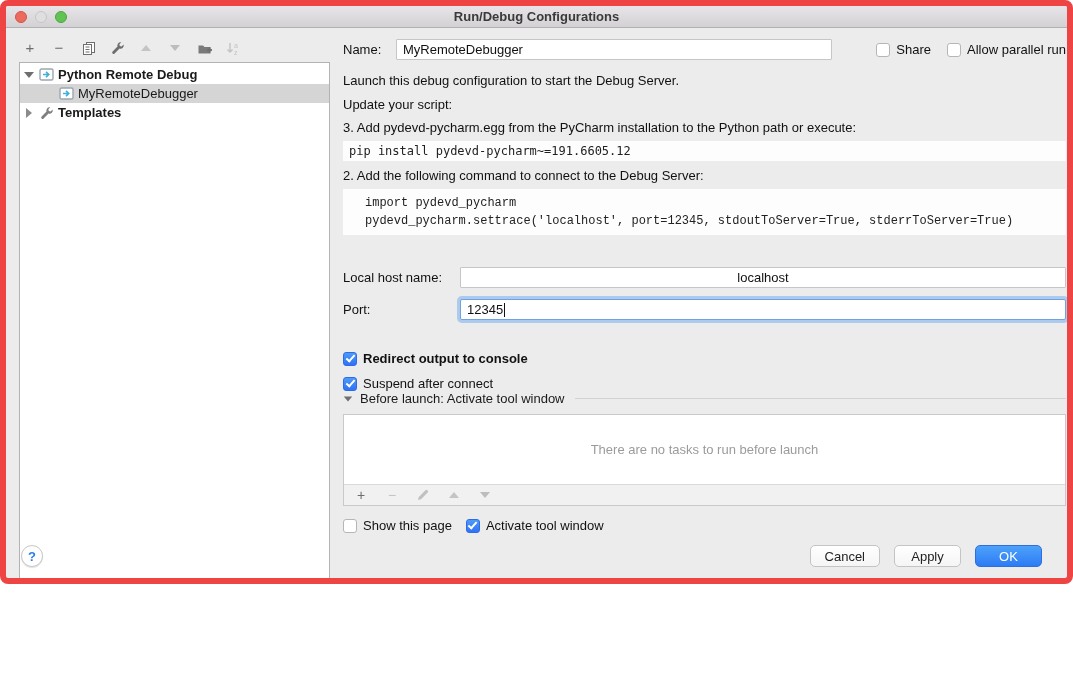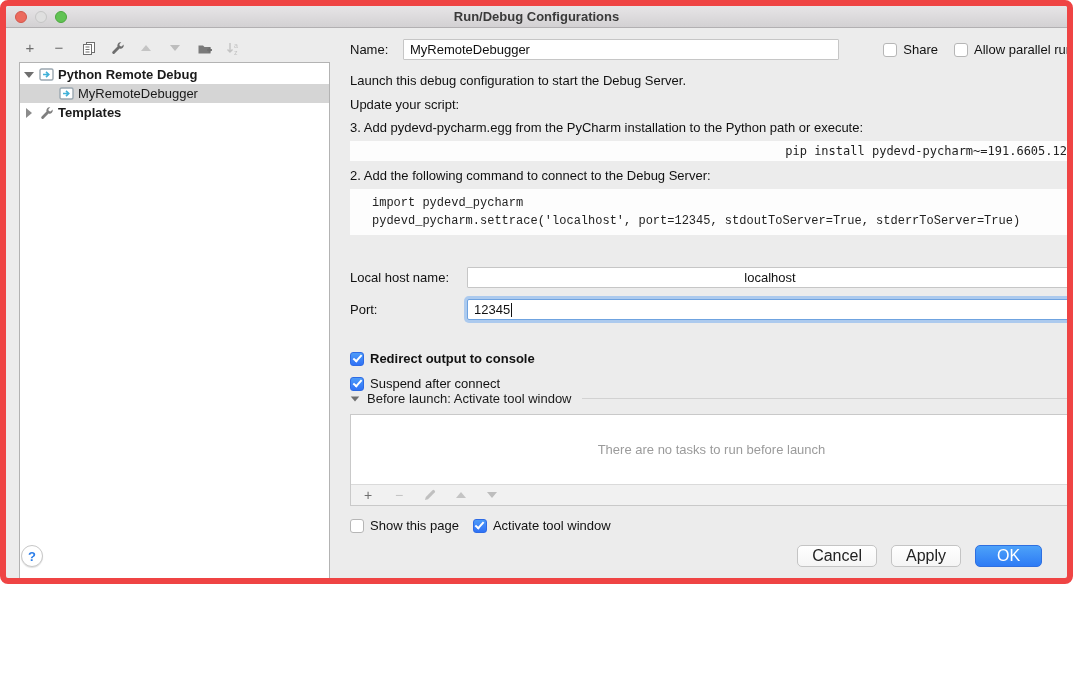--- a/index.html
+++ b/index.html
@@ -34,37 +34,37 @@
   .tree-row.sel { background:#D5D5D5; }
   .tree-row .lbl { margin-left:4px; }
   .tree-row .lbl.b { font-weight:700; }
   .arrow { width:18px; display:flex; justify-content:center; }
   .arr-exp { width:0; height:0; border-left:5px solid transparent; border-right:5px solid transparent; border-top:6px solid #6F6F6F; }
   .arr-col { width:0; height:0; border-top:5px solid transparent; border-bottom:5px solid transparent; border-left:6px solid #8B8B8B; }
   .ticon { width:16px; height:16px; display:flex; align-items:center; justify-content:center; }
   .indent { width:38px; }
 
   
-  .form { position:absolute; left:344px; top:33px; width:723px; font-size:13px; color:#111; }
+  .form { position:absolute; left:337px; top:33px; width:723px; font-size:13px; color:#111; }
   .row { display:flex; align-items:center; }
   .fld { height:21px; background:#fff; border:1px solid #C6C6C6; border-radius:1px;
          font-size:13px; color:#111; padding:0 6px; font-family:inherit; }
   .name-row .nlbl { width:53px; }
   .name-input { width:436px; }
   .cbrow { display:flex; align-items:center; gap:6px; cursor:default; }
   .cb { width:14px; height:14px; border:1px solid #B6B6B6; border-radius:3px; background:#fff;
         display:inline-flex; align-items:center; justify-content:center; flex:0 0 auto; }
   .cb.on { background:linear-gradient(#4D9BF8,#3072F6); border-color:#2E6BE5; }
   .cb.on::after { content:""; width:3px; height:7px; border-right:2px solid #fff; border-bottom:2px solid #fff;
                   transform:rotate(42deg); margin-top:-2px; }
 
   .p { line-height:17px; }
   .mt12 { margin-top:12px; } .mt7 { margin-top:7px; } .mt6 { margin-top:6px; } .mt5 { margin-top:5px; }
   .codeline { background:#FDFDFD; font-family:"DejaVu Sans Mono","Liberation Mono",monospace;
-              font-size:12px; color:#222; padding:3px 6px; white-space:pre;text-align:right; }
+              font-size:12px; color:#222; padding:3px 6px; white-space:pre; }
   .codeblock { background:#FDFDFD; font-family:Liberation Mono, monospace;
                font-size:12px; color:#222; padding:5px 22px; line-height:18px; white-space:pre; }
 
   .lblcol { width:117px; flex:0 0 auto; }
   .grow { flex:1;text-align:center; }
   .host-row { margin-top:32px; }
   .port-row { margin-top:11px; }
   .port-input { border:1px solid #6FA3E0; box-shadow:0 0 0 3px rgba(120,175,240,.55);
                 border-radius:2px; display:flex; align-items:center; }
   .caret { display:inline-block; width:1px; height:14px; background:#111; margin-left:1px; }
@@ -83,21 +83,21 @@
                display:flex; align-items:center; gap:15px; padding-left:9px; }
   .tasks-bar .tb-icon { font-size:14px; }
   .page-row { margin-top:12px; display:flex; gap:14px; }
 
   
   .help-btn { position:absolute; left:15px; bottom:11px; width:22px; height:22px; border-radius:50%;
               background:#fff; border:1px solid #C8C8C8; box-shadow:0 1px 1px rgba(0,0,0,.12);
               display:flex; align-items:center; justify-content:center;
               color:#2B7DE9; font-size:13px; font-weight:700; }
   .footer-btns { position:absolute; right:25px; bottom:11px; display:flex; gap:14px; }
-  .btn { min-width:67px; height:22px; padding:0 14px; border-radius:5px; font-size:16px;
+  .btn { min-width:67px; height:22px; padding:0 14px; border-radius:5px; font-size:13px;
          display:flex; align-items:center; justify-content:center;
          background:linear-gradient(#FFFFFF,#F5F5F5); border:1px solid #C4C4C4; color:#222; }
   .btn.primary { background:linear-gradient(#4DA2F9,#2D7BF5); border:1px solid #2E6FE0; color:#fff; }
 
   svg { overflow:visible; }
 </style>
 </head>
 <body>
 
 <div class="window">

